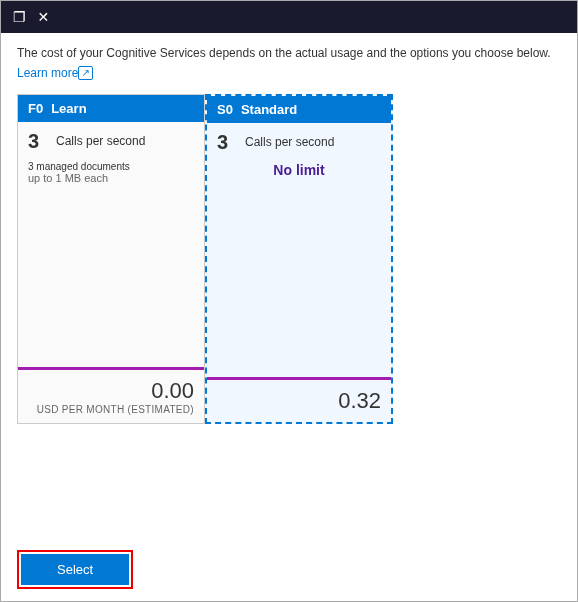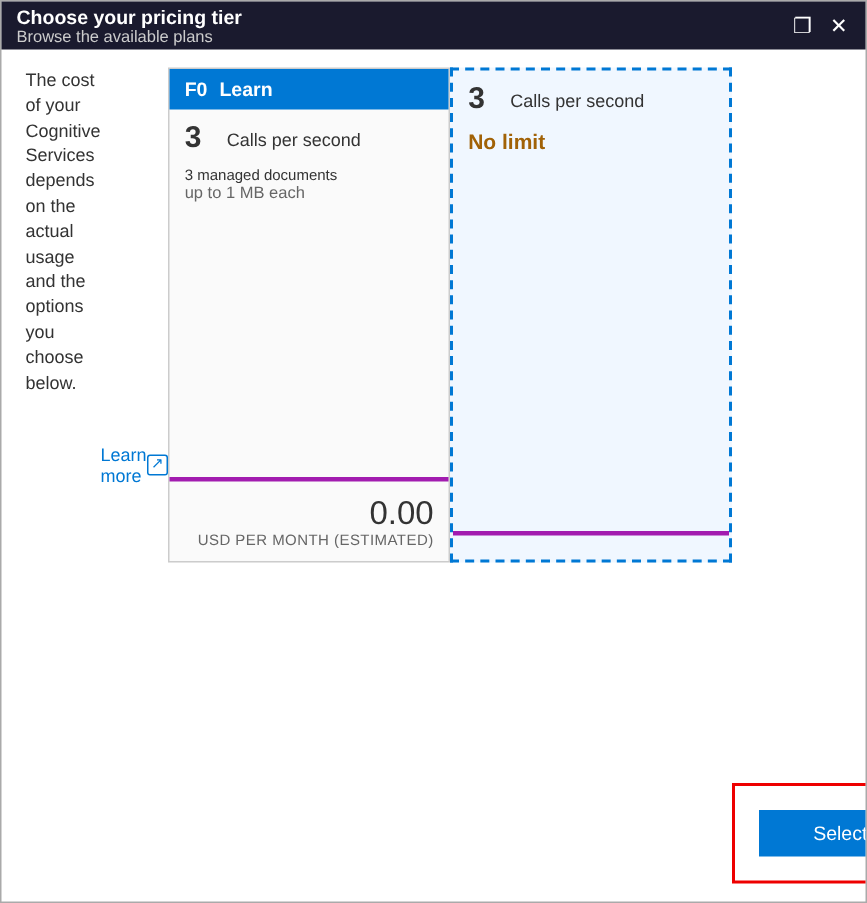--- a/index.html
+++ b/index.html
@@ -53,21 +53,21 @@
       cursor: pointer;
       background: none;
       border: none;
       line-height: 1;
       padding: 0 2px;
     }
     .window-body {
       flex: 1;
       padding: 12px 16px;
       display: flex;
-      flex-direction: row;
+      flex-direction: column;
       overflow: hidden;
     }
     .info-text {
       font-size: 12px;
       color: #333;
       margin-bottom: 4px;
       line-height: 1.4;
     }
     .learn-more {
       color: #0078d4;
@@ -148,21 +148,22 @@
       color: #333;
       font-weight: 500;
     }
     .docs-sub {
       font-size: 11px;
       color: #666;
     }
     .no-limit {
       font-size: 14px;
       font-weight: 600;
-      color: #a16207;
+      color: #4c1d95;
+      text-align: center;
     }
     .tier-footer {
       padding: 8px 10px;
       text-align: right;
       border-top: 3px solid #a21caf;
     }
     .price-amount {
       font-size: 22px;
       font-weight: 300;
       color: #333;
@@ -173,41 +174,37 @@
       text-align: right;
       letter-spacing: 0.3px;
     }
     .bottom-section {
       margin-top: auto;
       padding: 12px 0 0 0;
     }
     .select-btn-wrapper {
       border: 2px solid #e00;
       display: inline-block;
-      padding: 16px;
+      padding: 2px;
     }
     .select-btn {
       background: #0078d4;
       color: white;
       border: none;
       padding: 8px 36px;
       font-size: 13px;
       cursor: pointer;
       font-family: 'Segoe UI', Arial, sans-serif;
     }
   </style>
 </head>
 <body>
 
 <div class="window">
   <div class="title-bar">
-    <div class="title-bar-left">
-      <span class="title-bar-title">Choose your pricing tier</span>
-      <span class="title-bar-subtitle">Browse the available plans</span>
-    </div>
     <div class="title-bar-controls">
       <button class="title-bar-btn">❐</button>
       <button class="title-bar-btn">✕</button>
     </div>
   </div>
 
   <div class="window-body">
     <p class="info-text">The cost of your Cognitive Services depends on the actual usage and the options you choose below.</p>
     <a href="#" class="learn-more">
       <span>Learn more</span>
@@ -229,28 +226,33 @@
           <div class="docs-main">3 managed documents</div>
           <div class="docs-sub">up to 1 MB each</div>
         </div>
         <div class="tier-footer">
           <div class="price-amount">0.00</div>
           <div class="price-unit">USD PER MONTH (ESTIMATED)</div>
         </div>
       </div>
 
       <div class="tier-card selected">
+        <div class="tier-header blue-bg">
+          <span class="tier-code">S0</span>
+          <span class="tier-name">Standard</span>
+        </div>
         <div class="tier-body">
           <div class="calls-row">
             <span class="calls-number">3</span>
             <span class="calls-label">Calls per second</span>
           </div>
           <div class="no-limit">No limit</div>
         </div>
         <div class="tier-footer">
+          <div class="price-amount">0.32</div>
         </div>
       </div>
 
     </div>
 
     <div class="bottom-section">
       <div class="select-btn-wrapper">
         <button class="select-btn">Select</button>
       </div>
     </div>

